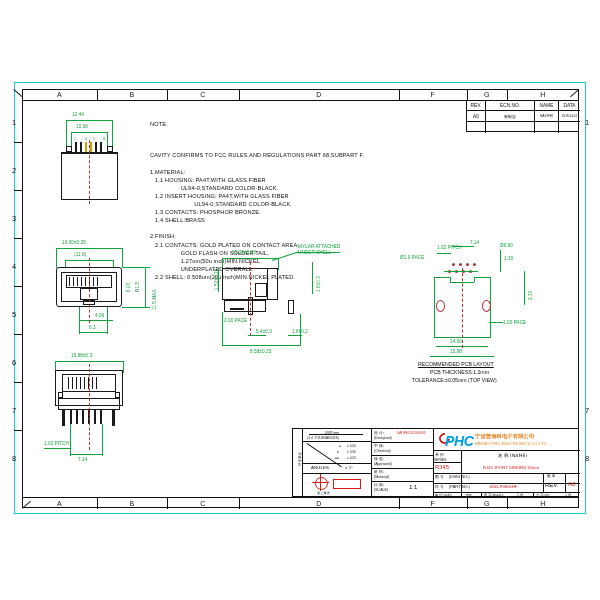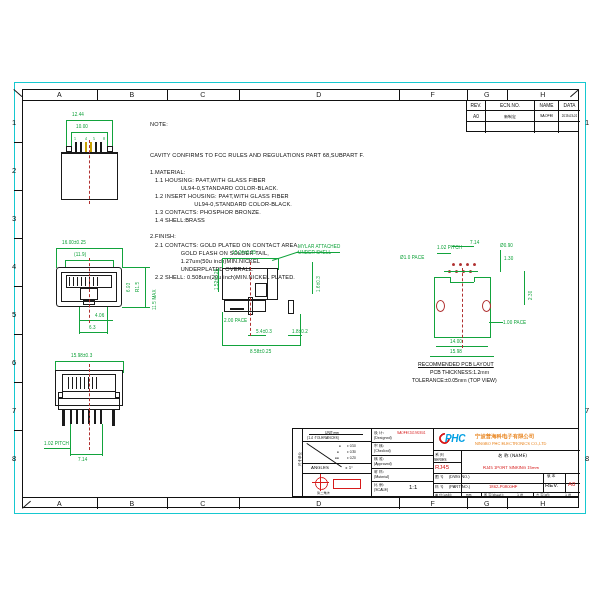--- a/index.html
+++ b/index.html
@@ -42,21 +42,21 @@
 
   
   .tb{position:absolute;left:292px;top:428px;width:287px;height:69px;border:1px solid #111;box-sizing:border-box;background:#fff;}
   .tbc{position:absolute;box-sizing:border-box;font-size:4.4px;color:#111;}
   .line-h{position:absolute;background:#111;height:0.8px;}
   .line-v{position:absolute;background:#111;width:0.8px;}
   .red{color:#d61a1a;}
   .orange{color:#e8821a;}
   .cn{font-family:"DejaVu Sans",sans-serif;}
 
-  .phc-logo{position:absolute;color:#009fe3;font-weight:bold;font-style:italic;font-size:10px;letter-spacing:-.3px;}
+  .phc-logo{position:absolute;color:#009fe3;font-weight:bold;font-style:italic;font-size:14px;letter-spacing:-.3px;}
   .phc-c{position:absolute;width:11px;height:11px;border:2.6px solid #d61a1a;border-radius:50%;border-right-color:transparent;box-sizing:border-box;transform:rotate(-40deg);}
 </style>
 </head>
 <body>
 
 <div id="sheet">
 
   <div class="cyan-frame"></div>
   <div class="inner-frame"></div>
 

